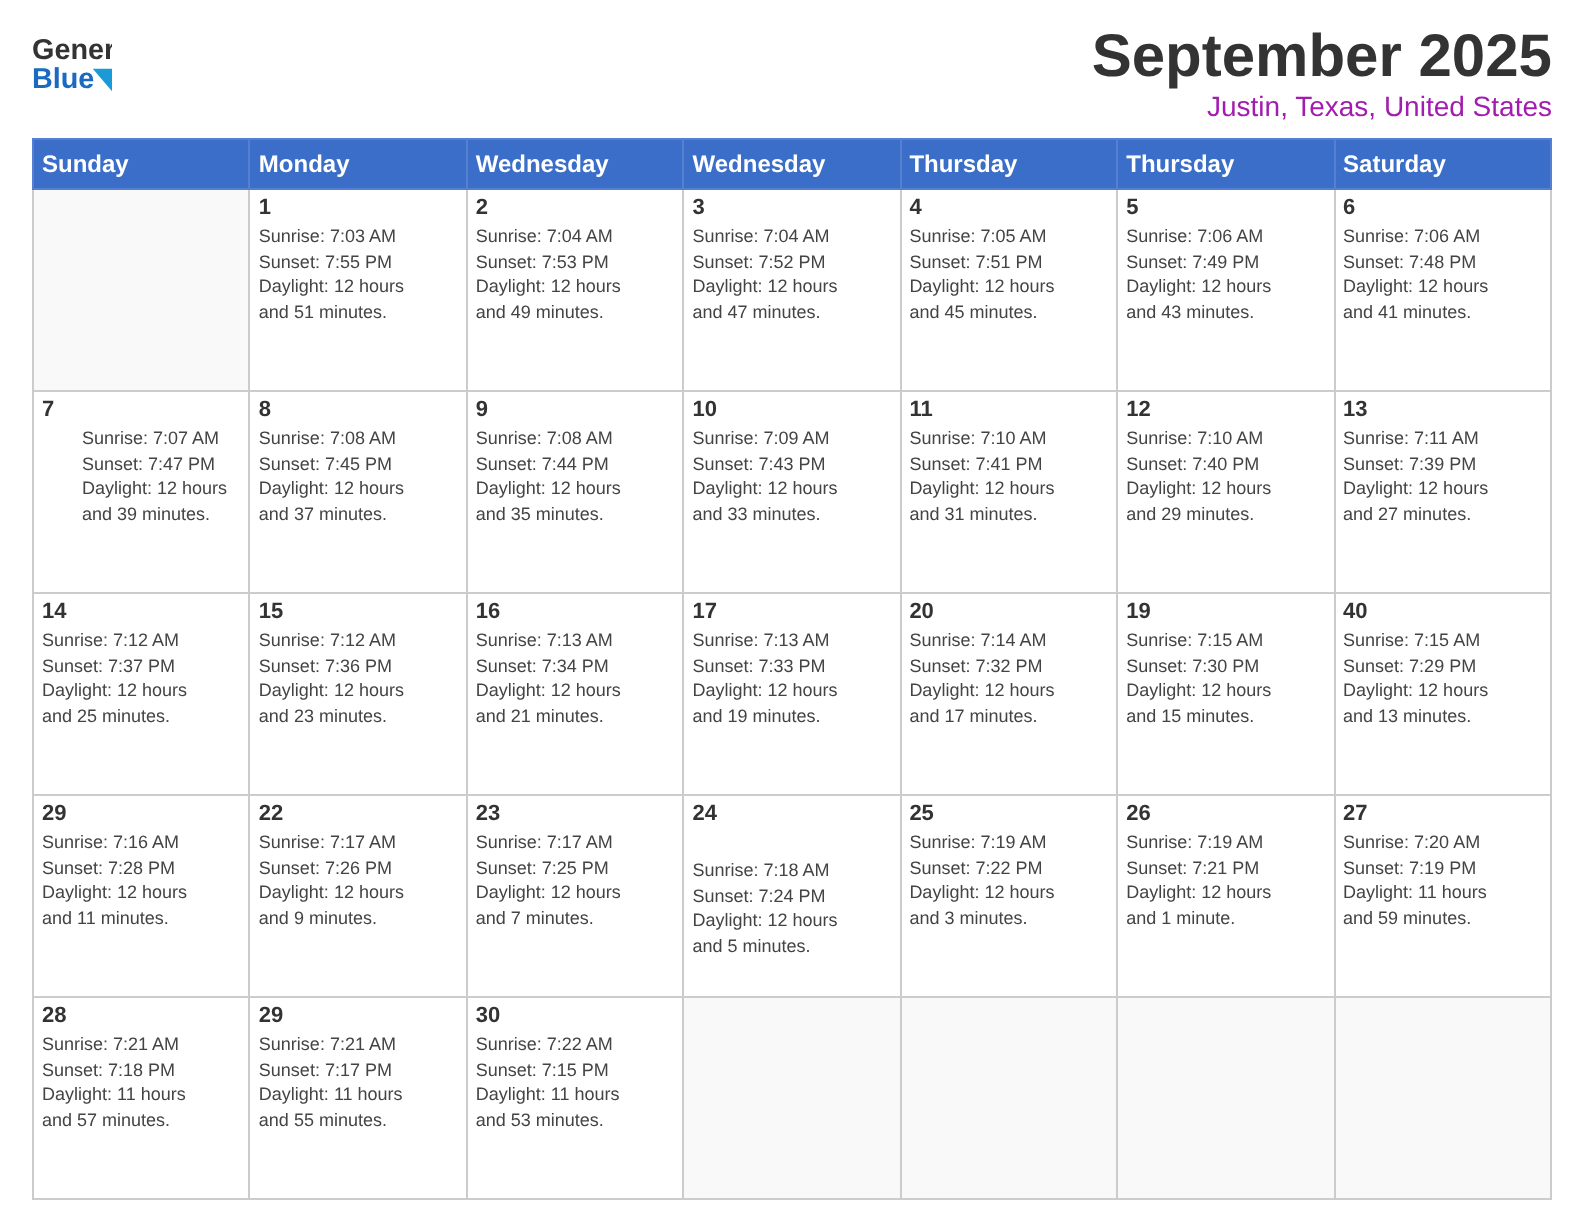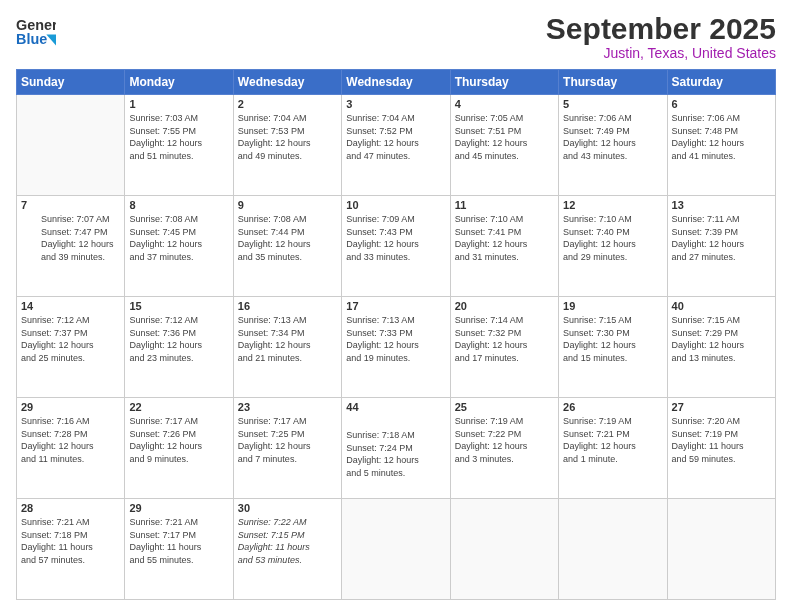--- a/index.html
+++ b/index.html
@@ -290,21 +290,21 @@
 and 9 minutes.</div>
           </td>
           <td>
             <span class="day-num">23</span>
             <div class="day-info" style="white-space: pre-line;">Sunrise: 7:17 AM
 Sunset: 7:25 PM
 Daylight: 12 hours
 and 7 minutes.</div>
           </td>
           <td>
-            <span class="day-num">44</span>
+            <span class="day-num">24</span>
             <div class="day-info" style="white-space: pre-line; margin-top: 16px;">Sunrise: 7:18 AM
 Sunset: 7:24 PM
 Daylight: 12 hours
 and 5 minutes.</div>
           </td>
           <td>
             <span class="day-num">25</span>
             <div class="day-info" style="white-space: pre-line;">Sunrise: 7:19 AM
 Sunset: 7:22 PM
 Daylight: 12 hours
@@ -335,21 +335,21 @@
           </td>
           <td>
             <span class="day-num">29</span>
             <div class="day-info" style="white-space: pre-line;">Sunrise: 7:21 AM
 Sunset: 7:17 PM
 Daylight: 11 hours
 and 55 minutes.</div>
           </td>
           <td>
             <span class="day-num">30</span>
-            <div class="day-info" style="white-space: pre-line; font-style: italic;">Sunrise: 7:22 AM
+            <div class="day-info" style="white-space: pre-line;">Sunrise: 7:22 AM
 Sunset: 7:15 PM
 Daylight: 11 hours
 and 53 minutes.</div>
           </td>
           <td class="empty-cell"></td>
           <td class="empty-cell"></td>
           <td class="empty-cell"></td>
           <td class="empty-cell"></td>
         </tr>
       </tbody>

